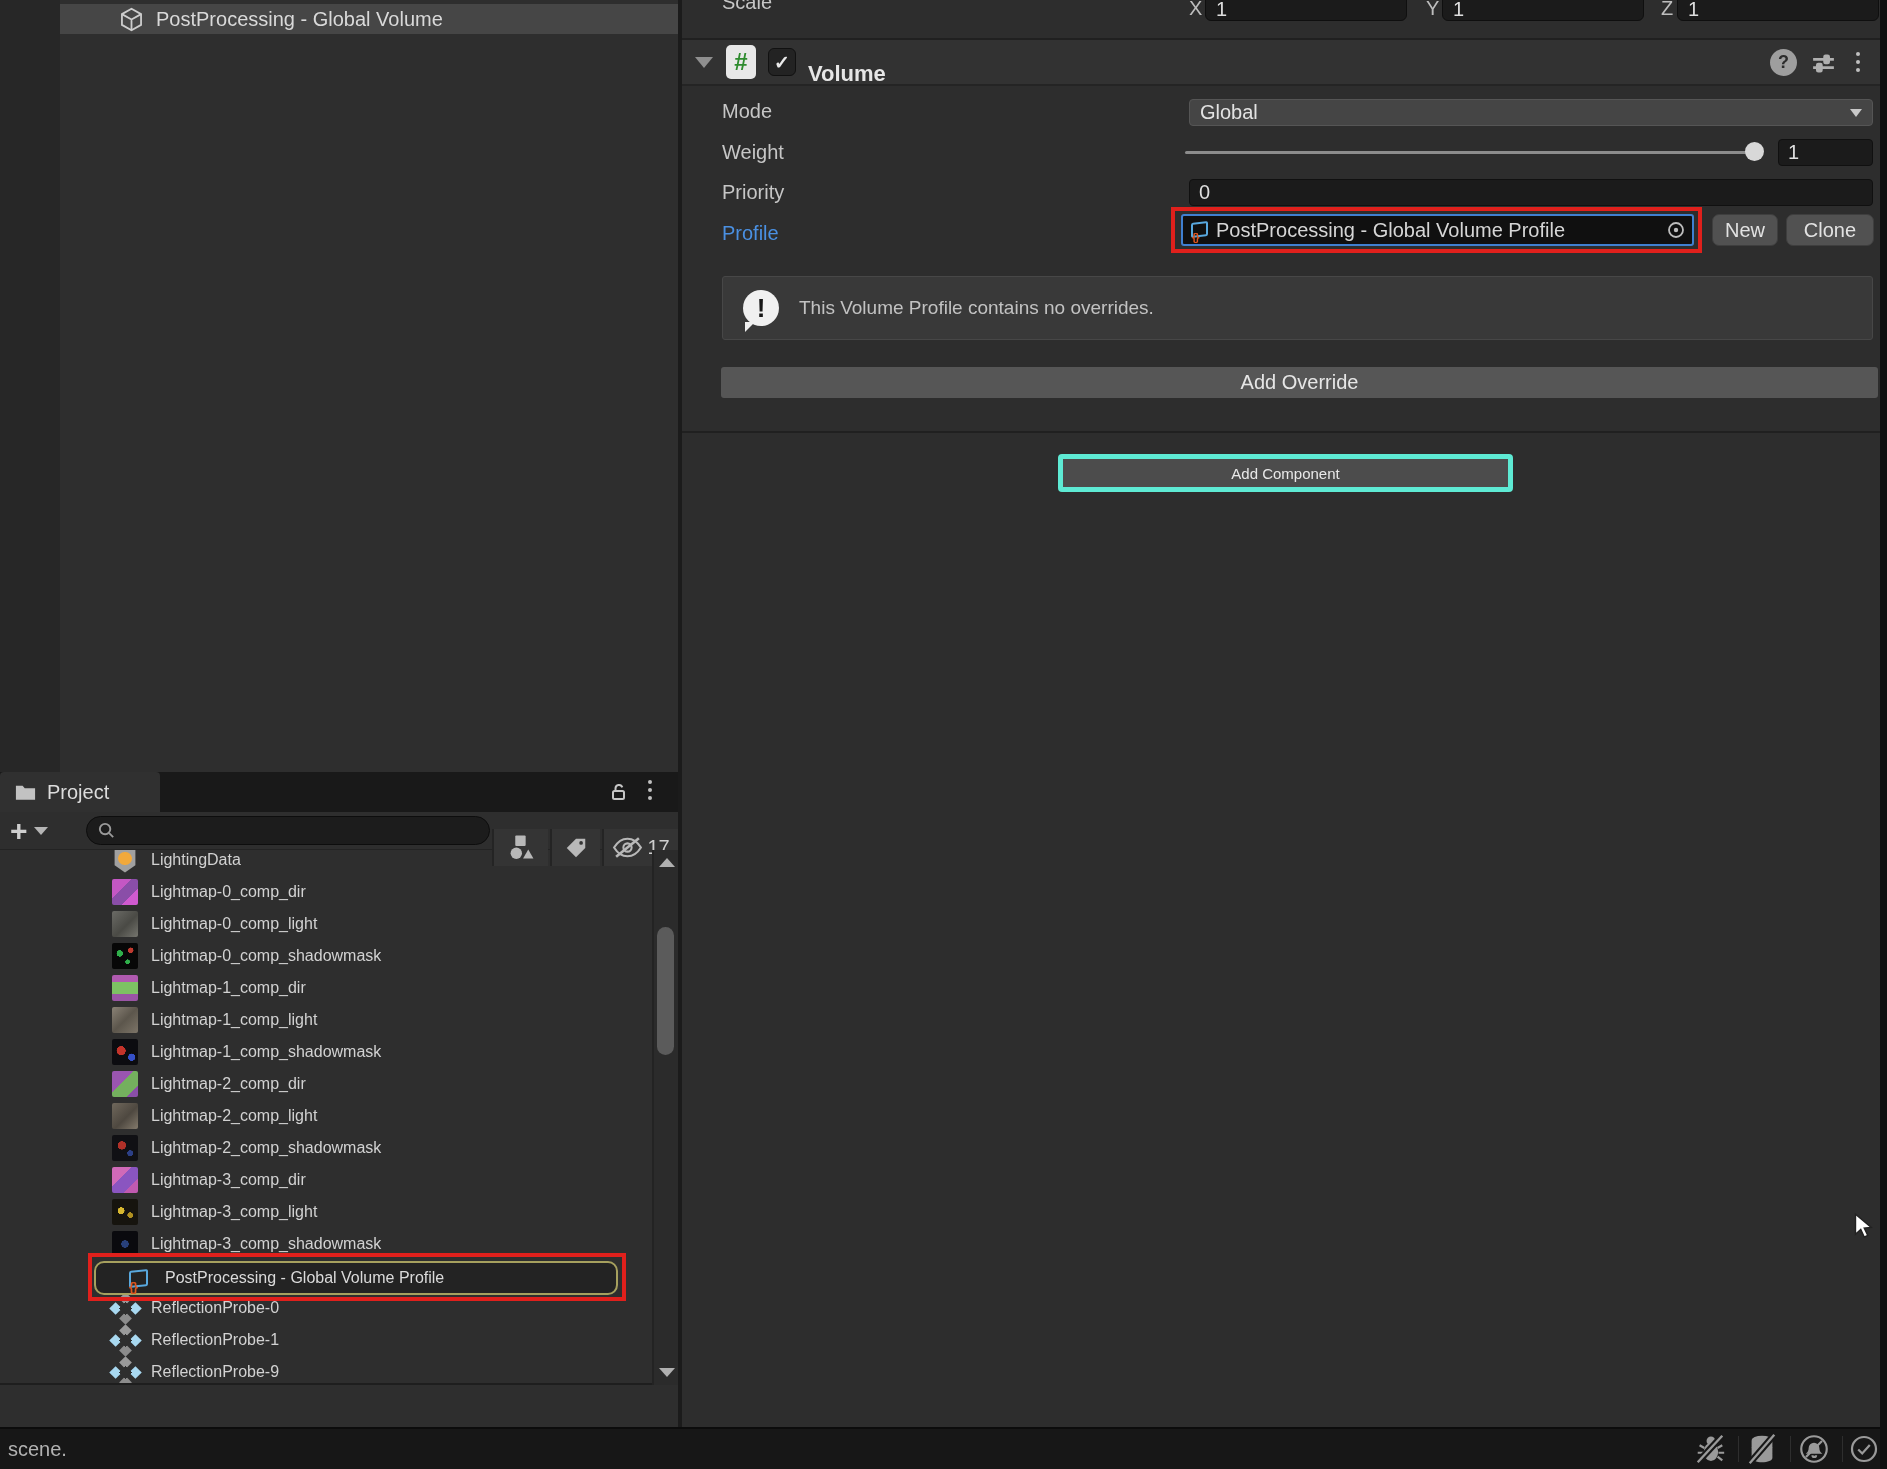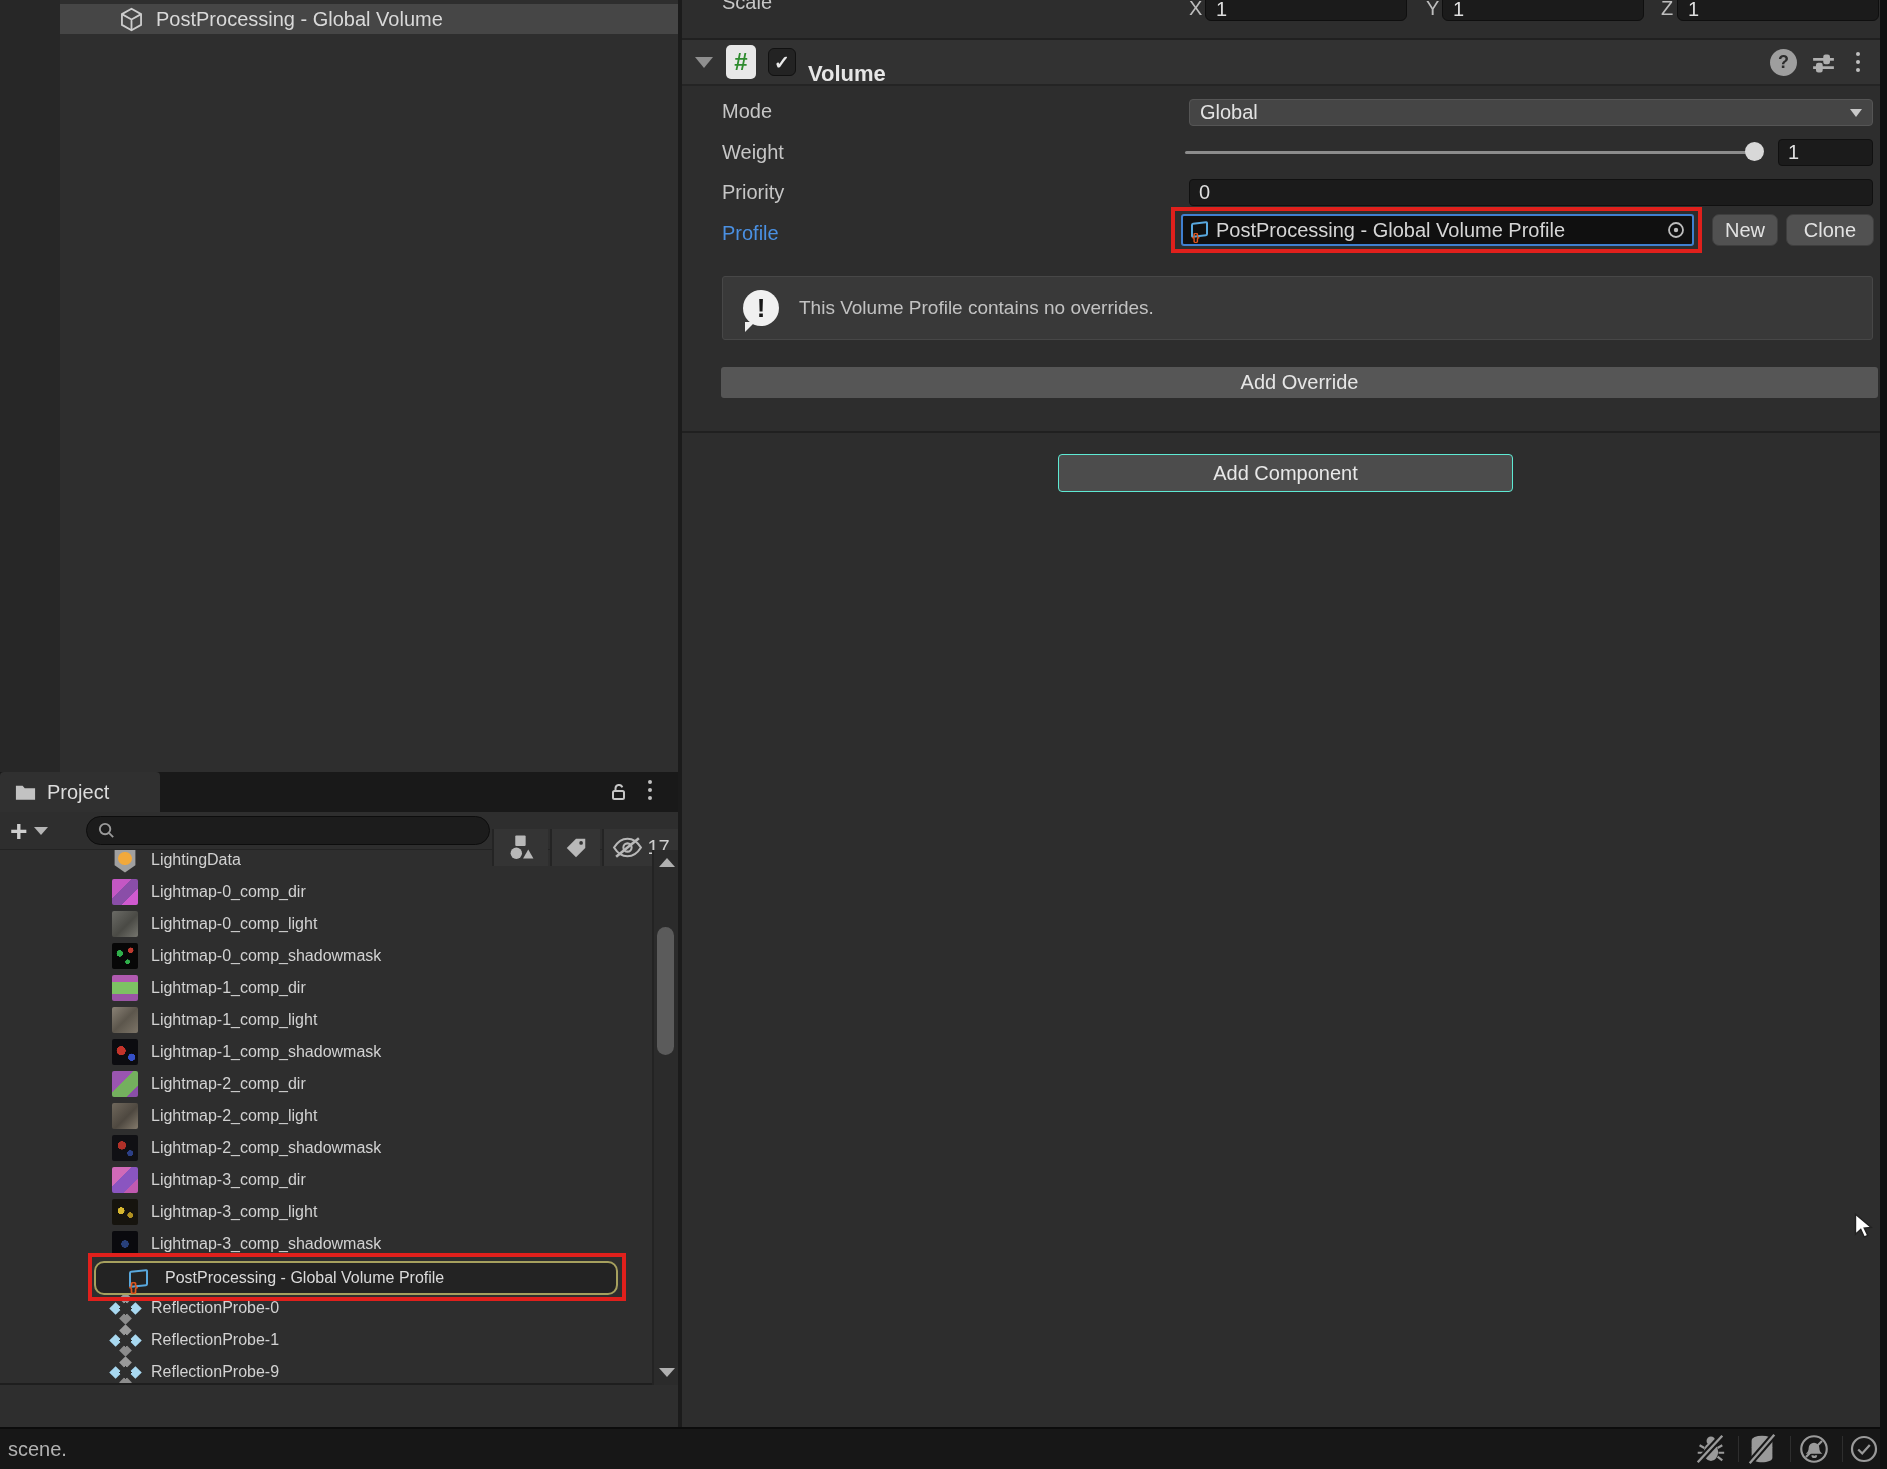--- a/index.html
+++ b/index.html
@@ -86,21 +86,21 @@
   .objfield .aicon{width:22px;height:22px;}
   .objfield .icon-volume-profile::before{left:2px;top:3px;width:13px;height:11px;}
   .objfield .icon-volume-profile::after{font-size:11px;bottom:-2px;}
   .obj-text{flex:1;white-space:nowrap;overflow:hidden;}
   .mini-btn{position:absolute;top:214px;height:32px;background:#515151;border:1px solid #3e3e3e;border-radius:7px;box-sizing:border-box;display:flex;align-items:center;justify-content:center;font-size:20px;color:#e2e2e2;}
   .infobox{position:absolute;left:40px;top:276px;width:1151px;height:64px;background:#393939;border:1px solid #474747;border-radius:3px;box-sizing:border-box;}
   .info-bubble{position:absolute;left:20px;top:13px;width:36px;height:36px;background:#f0f0f0;border-radius:50%;display:flex;align-items:center;justify-content:center;color:#161616;font-weight:bold;font-size:26px;}
   .info-bubble::after{content:"";position:absolute;left:2px;bottom:-6px;width:0;height:0;border-top:10px solid #f0f0f0;border-right:10px solid transparent;}
   .info-text{position:absolute;left:76px;top:0;height:100%;display:flex;align-items:center;font-size:19px;color:#c2c2c2;}
   .wide-btn{position:absolute;left:39px;top:367px;width:1157px;height:31px;background:#565656;border-radius:3px;display:flex;align-items:center;justify-content:center;font-size:20px;color:#e6e6e6;}
-  .add-comp{position:absolute;left:376px;top:454px;width:455px;height:38px;background:#4c4c4c;border:1px solid #5eead4;border-radius:4px;box-sizing:border-box;display:flex;align-items:center;justify-content:center;font-size:20px;color:#e8e8e8;}
+  .add-comp{position:absolute;left:376px;top:454px;width:455px;height:38px;background:#4c4c4c;border:5px solid #5eead4;border-radius:4px;box-sizing:border-box;display:flex;align-items:center;justify-content:center;font-size:15px;color:#e8e8e8;}
   
   #statusbar{position:absolute;left:0;top:1427px;width:1887px;height:42px;background:#171717;border-top:2px solid #0c0c0c;box-sizing:border-box;}
   .status-msg{position:absolute;left:8px;top:0;height:100%;display:flex;align-items:center;font-size:20px;color:#b2b2b2;}
   .sicon{position:absolute;top:2px;width:36px;height:36px;display:flex;align-items:center;justify-content:center;}
   .ssep{position:absolute;top:7px;width:1px;height:26px;background:#2e2e2e;}
   #winedge{position:absolute;right:0;top:0;width:7px;height:1469px;background:#101010;}
   #cursor{position:absolute;left:1852px;top:1212px;z-index:20;}
 </style>
 </head>
 <body>

